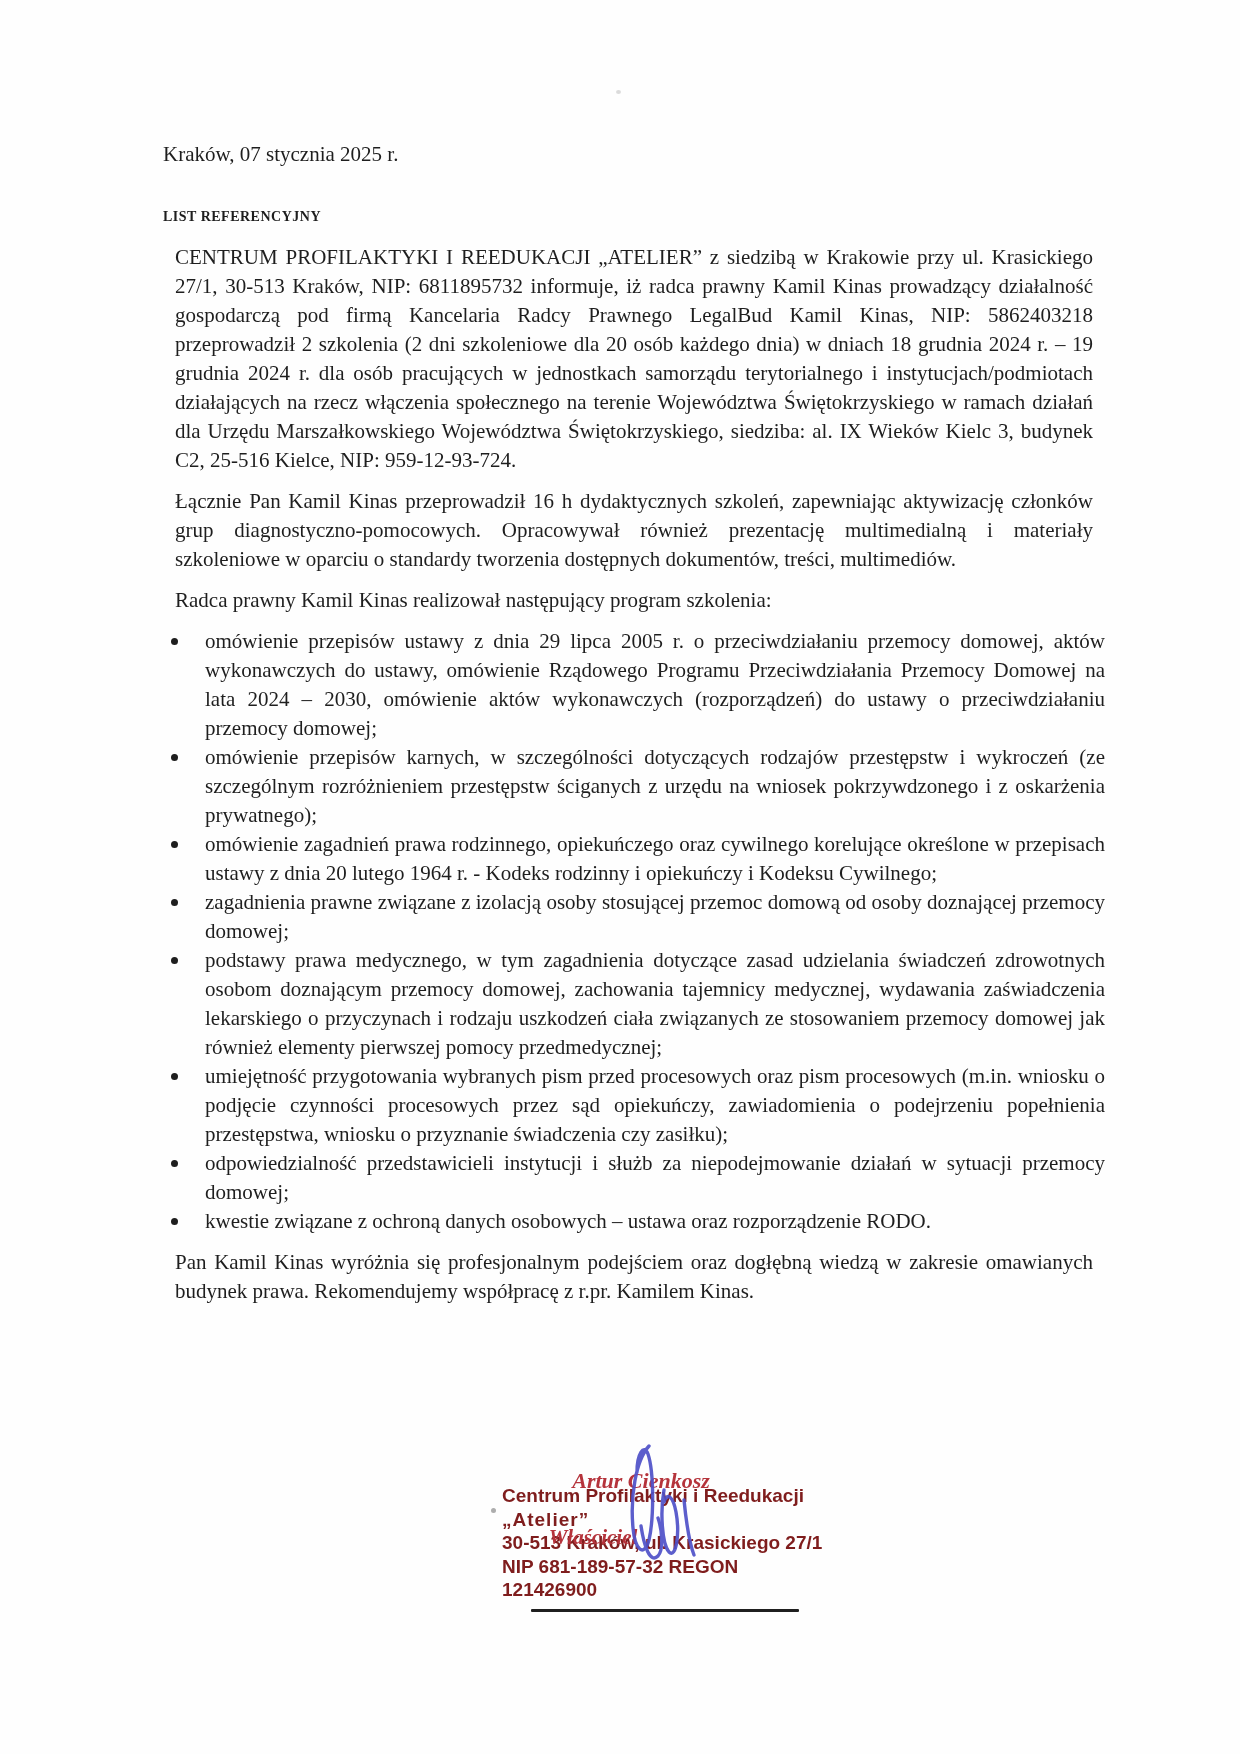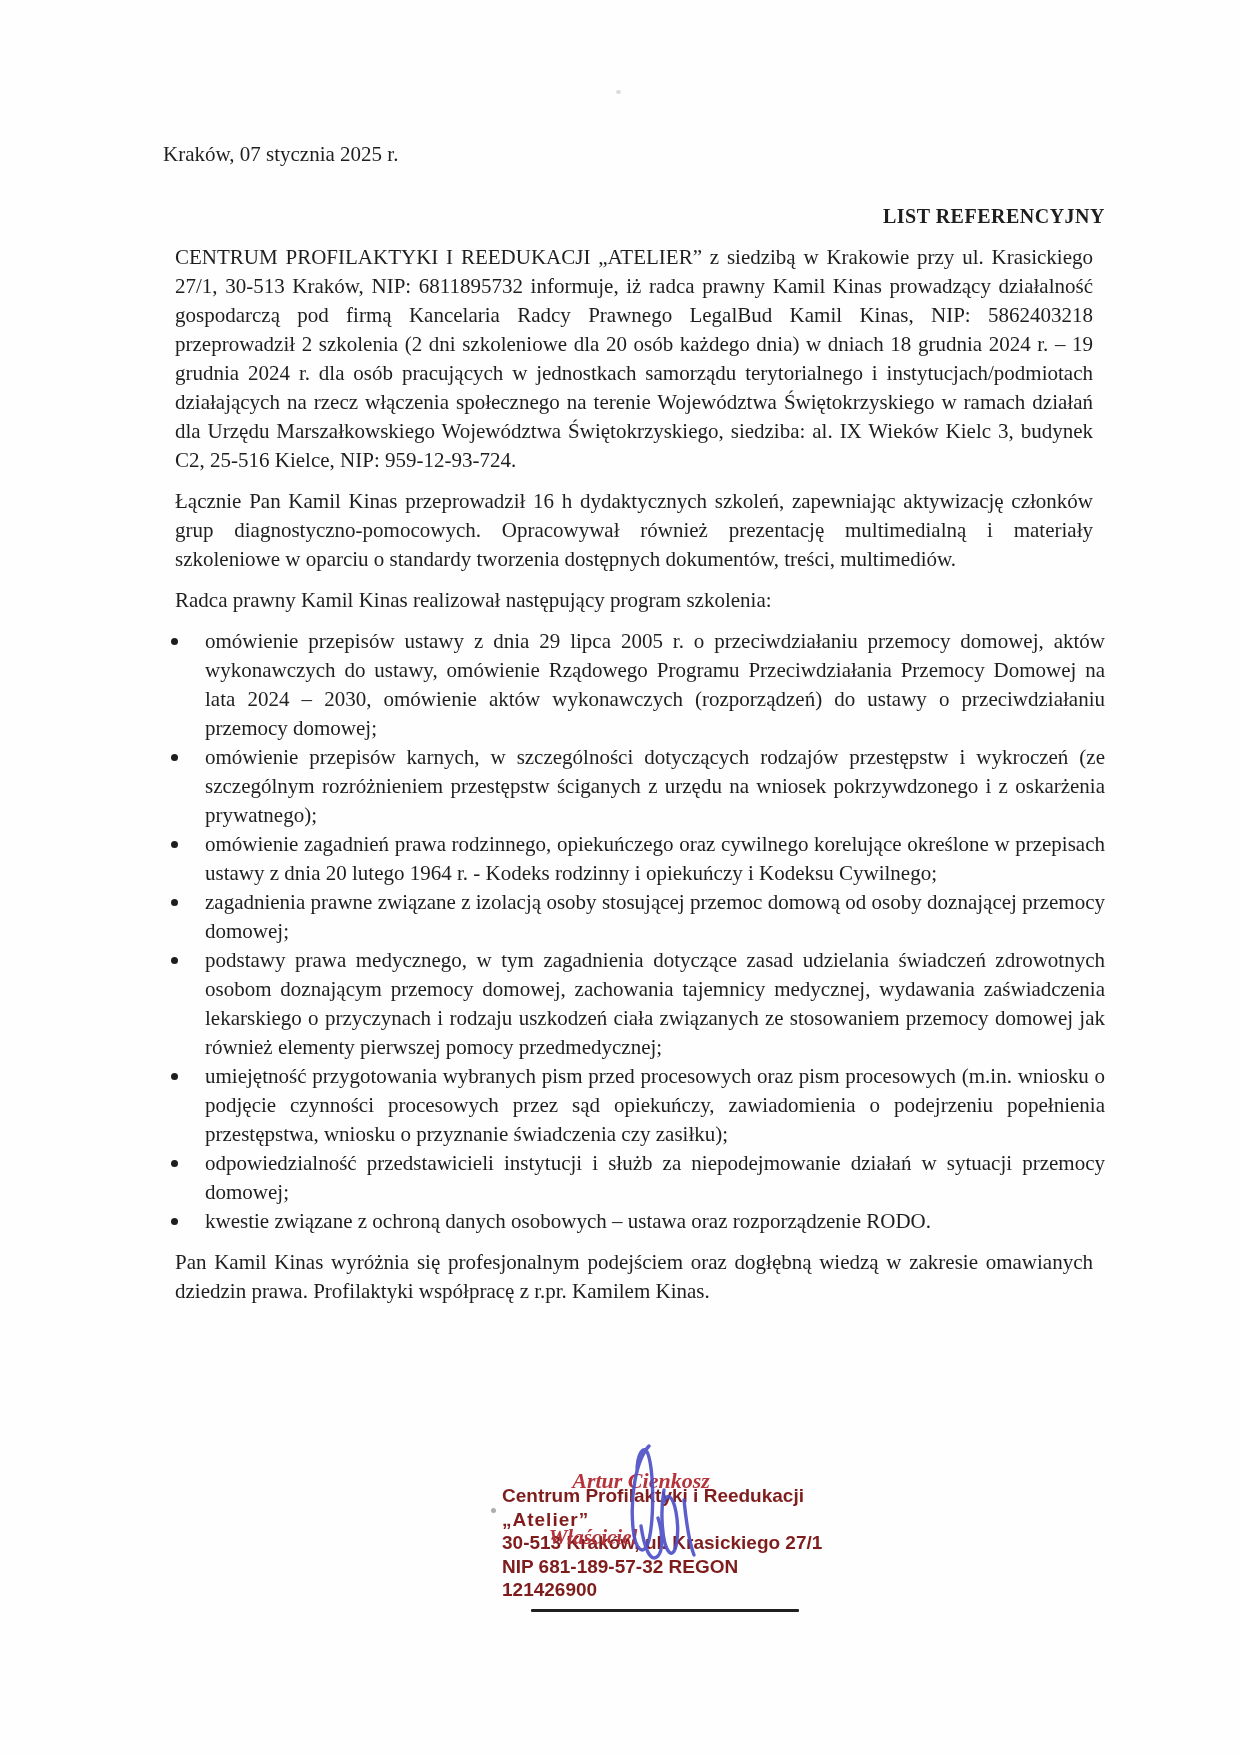--- a/index.html
+++ b/index.html
@@ -16,23 +16,23 @@
     position:absolute;
     left:163px;top:0;width:942px;
     font-size:21px;line-height:29px;
   }
   .date-line{
     margin-top:140px;
     text-align:left;
   }
   .doc-title{
     margin-top:33px;
-    text-align:right;
+    text-align:left;
     font-weight:bold;
-    font-size:20px;
+    font-size:14px;
     letter-spacing:.5px;
   }
   p.body-par{
     margin:12px;
     text-align:justify;
   }
   .p1{margin-top:31px;}
   .p2{margin-top:34px;}
   .list-intro{margin-top:30px;text-align:left;}
   ul.program{
@@ -134,21 +134,21 @@
       <li>omówienie przepisów ustawy z dnia 29 lipca 2005 r. o przeciwdziałaniu przemocy domowej, aktów wykonawczych do ustawy, omówienie Rządowego Programu Przeciwdziałania Przemocy Domowej na lata 2024 – 2030, omówienie aktów wykonawczych (rozporządzeń) do ustawy o przeciwdziałaniu przemocy domowej;</li>
       <li>omówienie przepisów karnych, w szczególności dotyczących rodzajów przestępstw i wykroczeń (ze szczególnym rozróżnieniem przestępstw ściganych z urzędu na wniosek pokrzywdzonego i z oskarżenia prywatnego);</li>
       <li>omówienie zagadnień prawa rodzinnego, opiekuńczego oraz cywilnego korelujące określone w przepisach ustawy z dnia 20 lutego 1964 r. - Kodeks rodzinny i opiekuńczy i Kodeksu Cywilnego;</li>
       <li>zagadnienia prawne związane z izolacją osoby stosującej przemoc domową od osoby doznającej przemocy domowej;</li>
       <li>podstawy prawa medycznego, w tym zagadnienia dotyczące zasad udzielania świadczeń zdrowotnych osobom doznającym przemocy domowej, zachowania tajemnicy medycznej, wydawania zaświadczenia lekarskiego o przyczynach i rodzaju uszkodzeń ciała związanych ze stosowaniem przemocy domowej jak również elementy pierwszej pomocy przedmedycznej;</li>
       <li>umiejętność przygotowania wybranych pism przed procesowych oraz pism procesowych (m.in. wniosku o podjęcie czynności procesowych przez sąd opiekuńczy, zawiadomienia o podejrzeniu popełnienia przestępstwa, wniosku o przyznanie świadczenia czy zasiłku);</li>
       <li>odpowiedzialność przedstawicieli instytucji i służb za niepodejmowanie działań w sytuacji przemocy domowej;</li>
       <li>kwestie związane z ochroną danych osobowych – ustawa oraz rozporządzenie RODO.</li>
     </ul>
 
-    <p class="body-par closing">Pan Kamil Kinas wyróżnia się profesjonalnym podejściem oraz dogłębną wiedzą w zakresie omawianych dziedzin prawa. Profilaktyki współpracę z r.pr. Kamilem Kinas.</p>
+    <p class="body-par closing">Pan Kamil Kinas wyróżnia się profesjonalnym podejściem oraz dogłębną wiedzą w zakresie omawianych budynek prawa. Rekomendujemy współpracę z r.pr. Kamilem Kinas.</p>
 
   </div>
 
   <div class="stamp-block">
     <div class="l1">Centrum Profilaktyki i Reedukacji</div>
     <div class="l2">„Atelier”</div>
     <div class="l3">30-513 Kraków, ul. Krasickiego 27/1</div>
     <div class="l4">NIP 681-189-57-32  REGON 121426900</div>
     <div class="stamp-rule"></div>
   </div>

